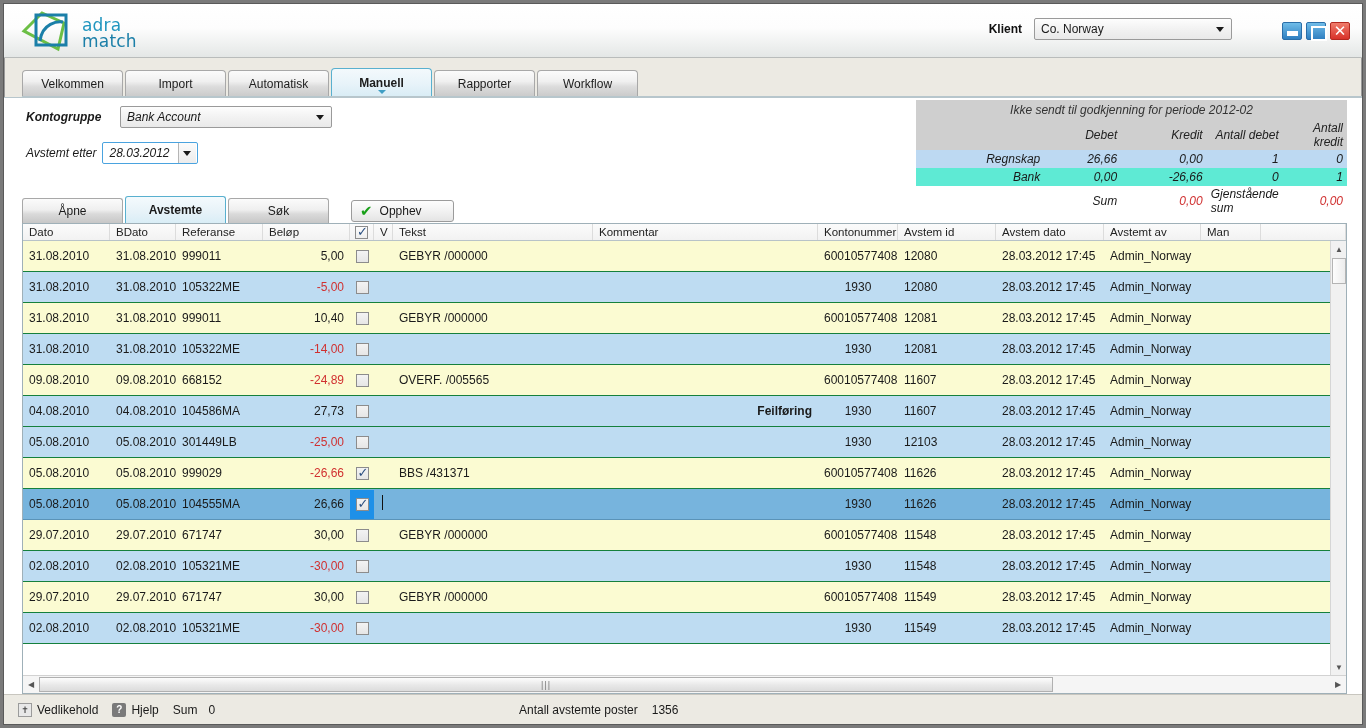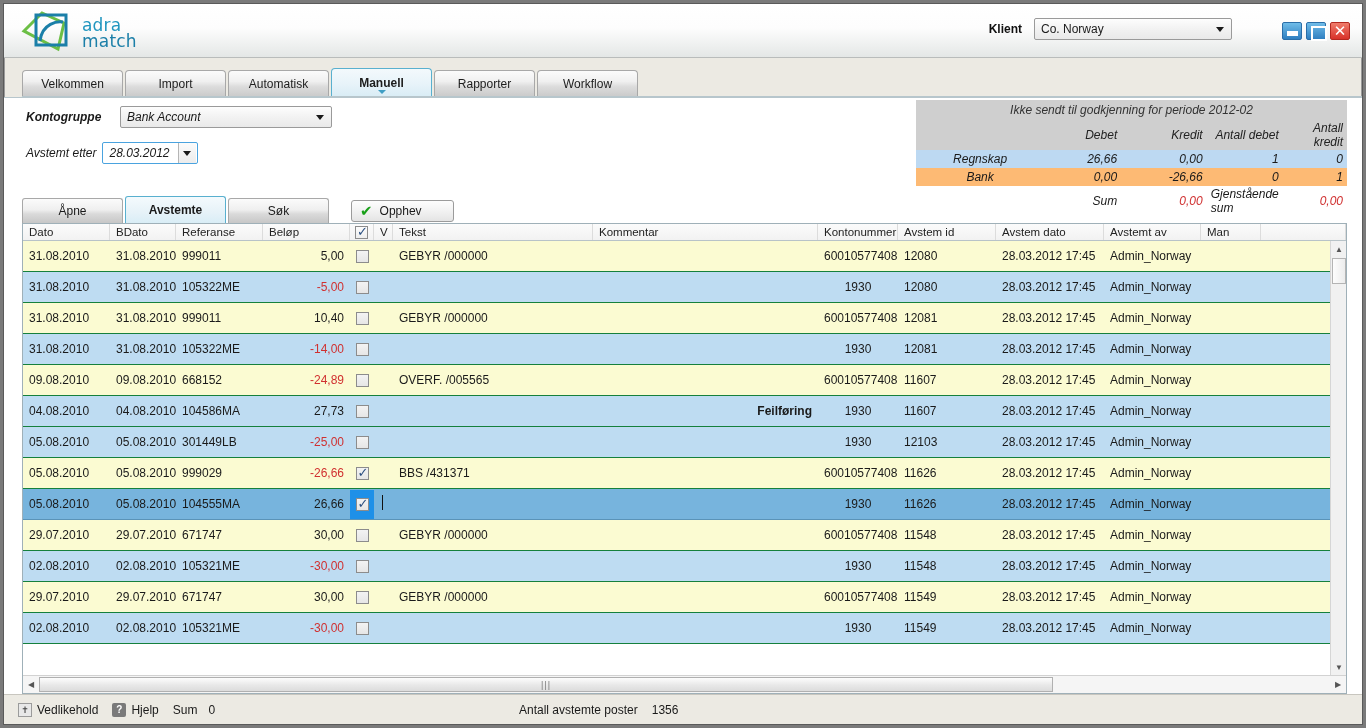--- a/index.html
+++ b/index.html
@@ -158,22 +158,22 @@
     font-size: 12px;
   }
   #summary table { width: 100%; border-collapse: collapse; font-size: 12px; }
   #summary th {
     background: #cfcfcf; font-weight: normal; color:#222;
     text-align: right; padding: 1px 4px; height: 18px;
   }
   #summary th.lbl { text-align: left; }
   #summary td { padding: 1px 4px; height: 18px; }
   #summary tr.regnskap td { background: #bdd9f2; }
-  #summary tr.bank td { background: #fdba74; }
-  #summary td.lbl { text-align: center; }
+  #summary tr.bank td { background: #5eead4; }
+  #summary td.lbl { text-align: right; }
   #summary td.num { text-align: right; }
   #summary tr.sumrow td { background: transparent; }
   .red { color: #d03030; }
 
   
   #subtabs {
     flex: 0 0 auto;
     height: 28px;
     margin-left: 18px;
     display: flex; align-items: flex-end; gap: 2px;

